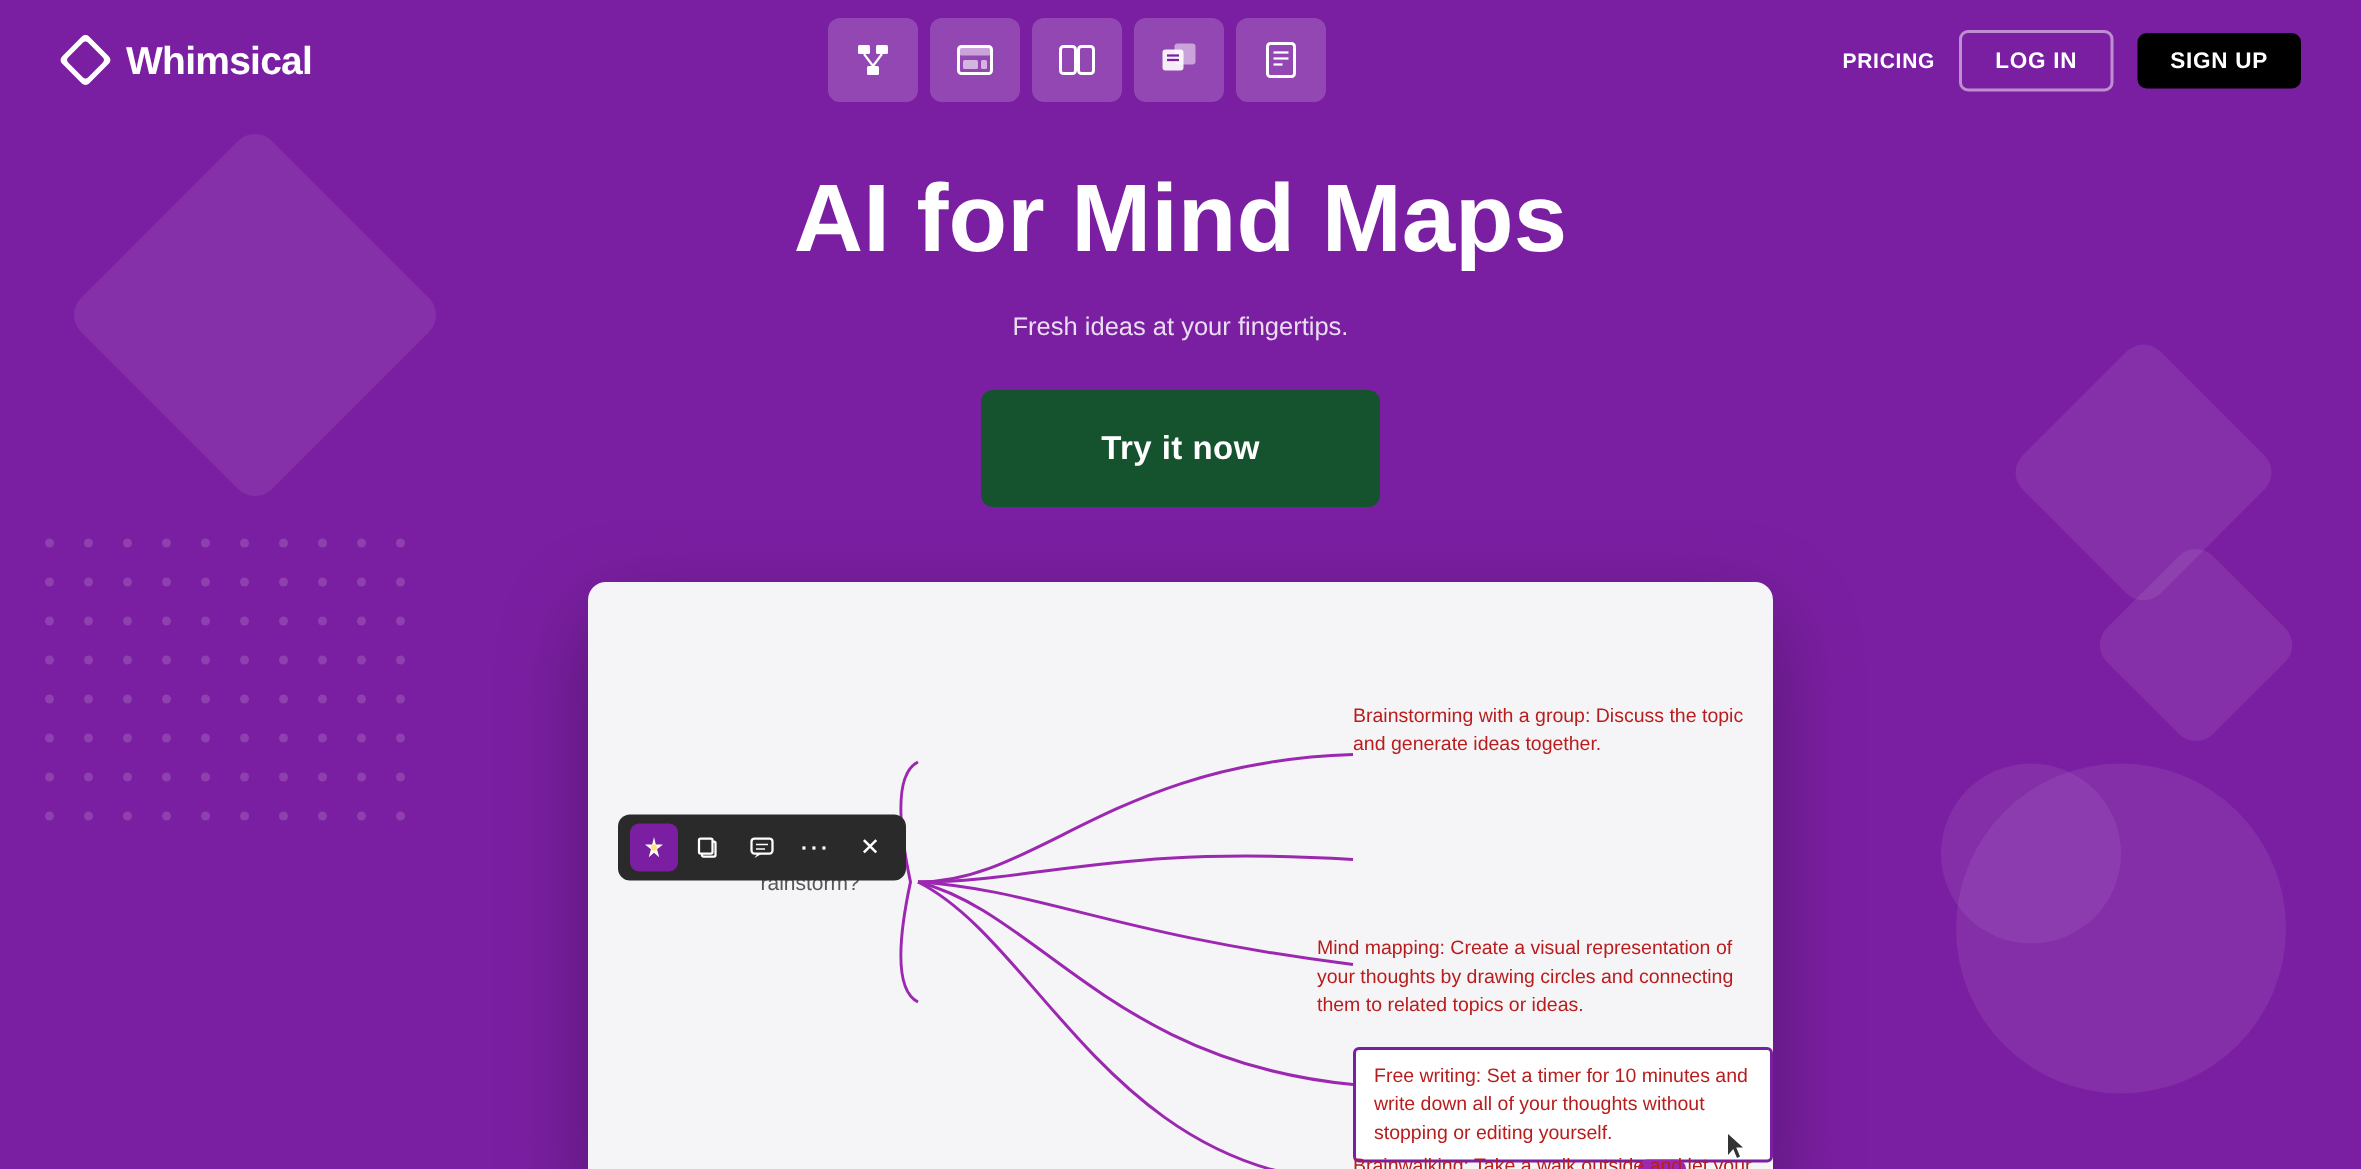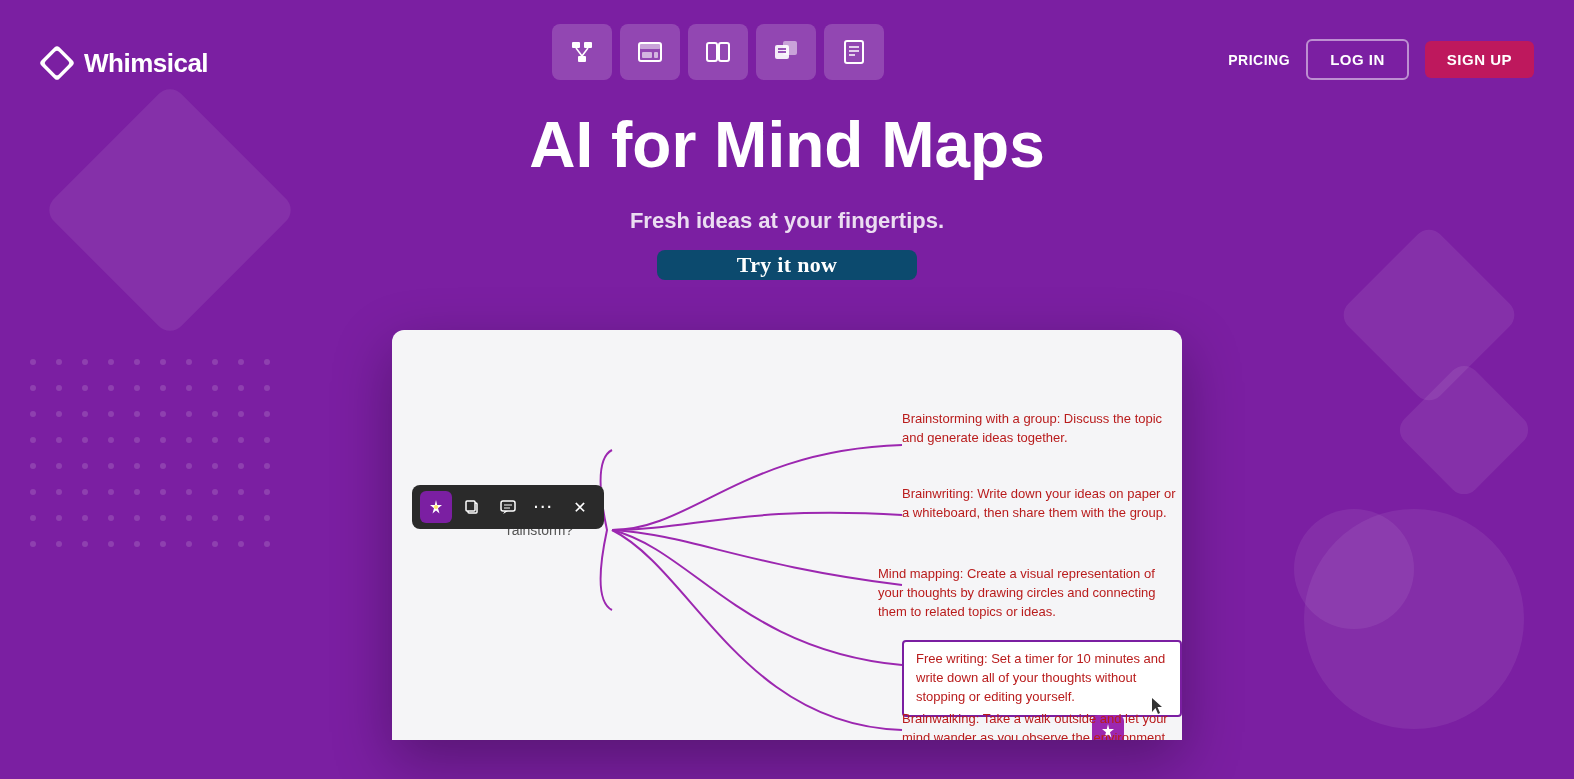--- a/index.html
+++ b/index.html
@@ -6,21 +6,21 @@
     body {
       font-family: -apple-system, BlinkMacSystemFont, 'Segoe UI', sans-serif;
       background: #7B1FA2;
       min-height: 779px;
       overflow: hidden;
     }
 
     
     .navbar {
       display: flex;
-      align-items: flex-end;
+      align-items: center;
       padding: 0 40px;
       height: 80px;
       position: relative;
       z-index: 10;
     }
     .logo-area {
       display: flex;
       align-items: center;
       gap: 10px;
       margin-right: auto;
@@ -75,21 +75,21 @@
       border-radius: 6px;
       background: transparent;
       color: #fff;
       font-weight: 700;
       font-size: 15px;
       cursor: pointer;
       letter-spacing: 0.5px;
     }
     .signup-btn {
       padding: 10px 22px;
-      background: #be185d;
+      background: #000000;
       border: none;
       border-radius: 6px;
       color: #fff;
       font-weight: 700;
       font-size: 15px;
       cursor: pointer;
       letter-spacing: 0.5px;
     }
 
     
@@ -100,37 +100,36 @@
       z-index: 5;
     }
     .hero-title {
       font-size: 64px;
       font-weight: 800;
       color: #fff;
       line-height: 1.1;
       margin-bottom: 28px;
     }
     .hero-subtitle {
-      font-size: 22px;
+      font-size: 17px;
       color: rgba(255,255,255,0.85);
-      font-weight: 700;
-      margin-bottom: 16px;
+      font-weight: 400;
+      margin-bottom: 32px;
     }
     .try-btn {
       display: inline-block;
-      background: #0c4a6e;
+      background: #14532d;
       color: #fff;
       font-size: 22px;
       font-weight: 700;
-      padding: 2px 80px;
+      padding: 26px 80px;
       border-radius: 8px;
       border: none;
       cursor: pointer;
       letter-spacing: 0.3px;
-      font-family: Liberation Serif, serif;
     }
 
     
     .bg-decor {
       position: absolute;
       top: 0; left: 0;
       width: 100%; height: 100%;
       pointer-events: none;
       overflow: hidden;
       z-index: 1;
@@ -473,21 +472,20 @@
       <button class="toolbar-btn">
         <span style="color:white; font-size:14px; letter-spacing:2px; font-weight:700;">···</span>
       </button>
       <button class="toolbar-btn">
         <span class="toolbar-close">✕</span>
       </button>
     </div>
 
     <div class="node-text" style="top: 80px; left: 510px;">Brainstorming with a group: Discuss the topic and generate ideas together.</div>
 
-    <div class="node-text" style="top: 155px; left: 510px;">Brainwriting: Write down your ideas on paper or a whiteboard, then share them with the group.</div>
 
     <div class="node-text" style="top: 235px; left: 486px;">Mind mapping: Create a visual representation of your thoughts by drawing circles and connecting them to related topics or ideas.</div>
 
     <div class="node-text highlighted" style="top: 310px; left: 510px;">Free writing: Set a timer for 10 minutes and write down all of your thoughts without stopping or editing yourself.</div>
 
     <div class="ai-badge" style="top:385px; left:700px;">
       <svg width="18" height="18" viewBox="0 0 18 18">
         <path d="M9 2L10.2 7H15L11 10.2L12.5 15.5L9 12.5L5.5 15.5L7 10.2L3 7H7.8L9 2Z" fill="white"></path>
       </svg>
     </div>

